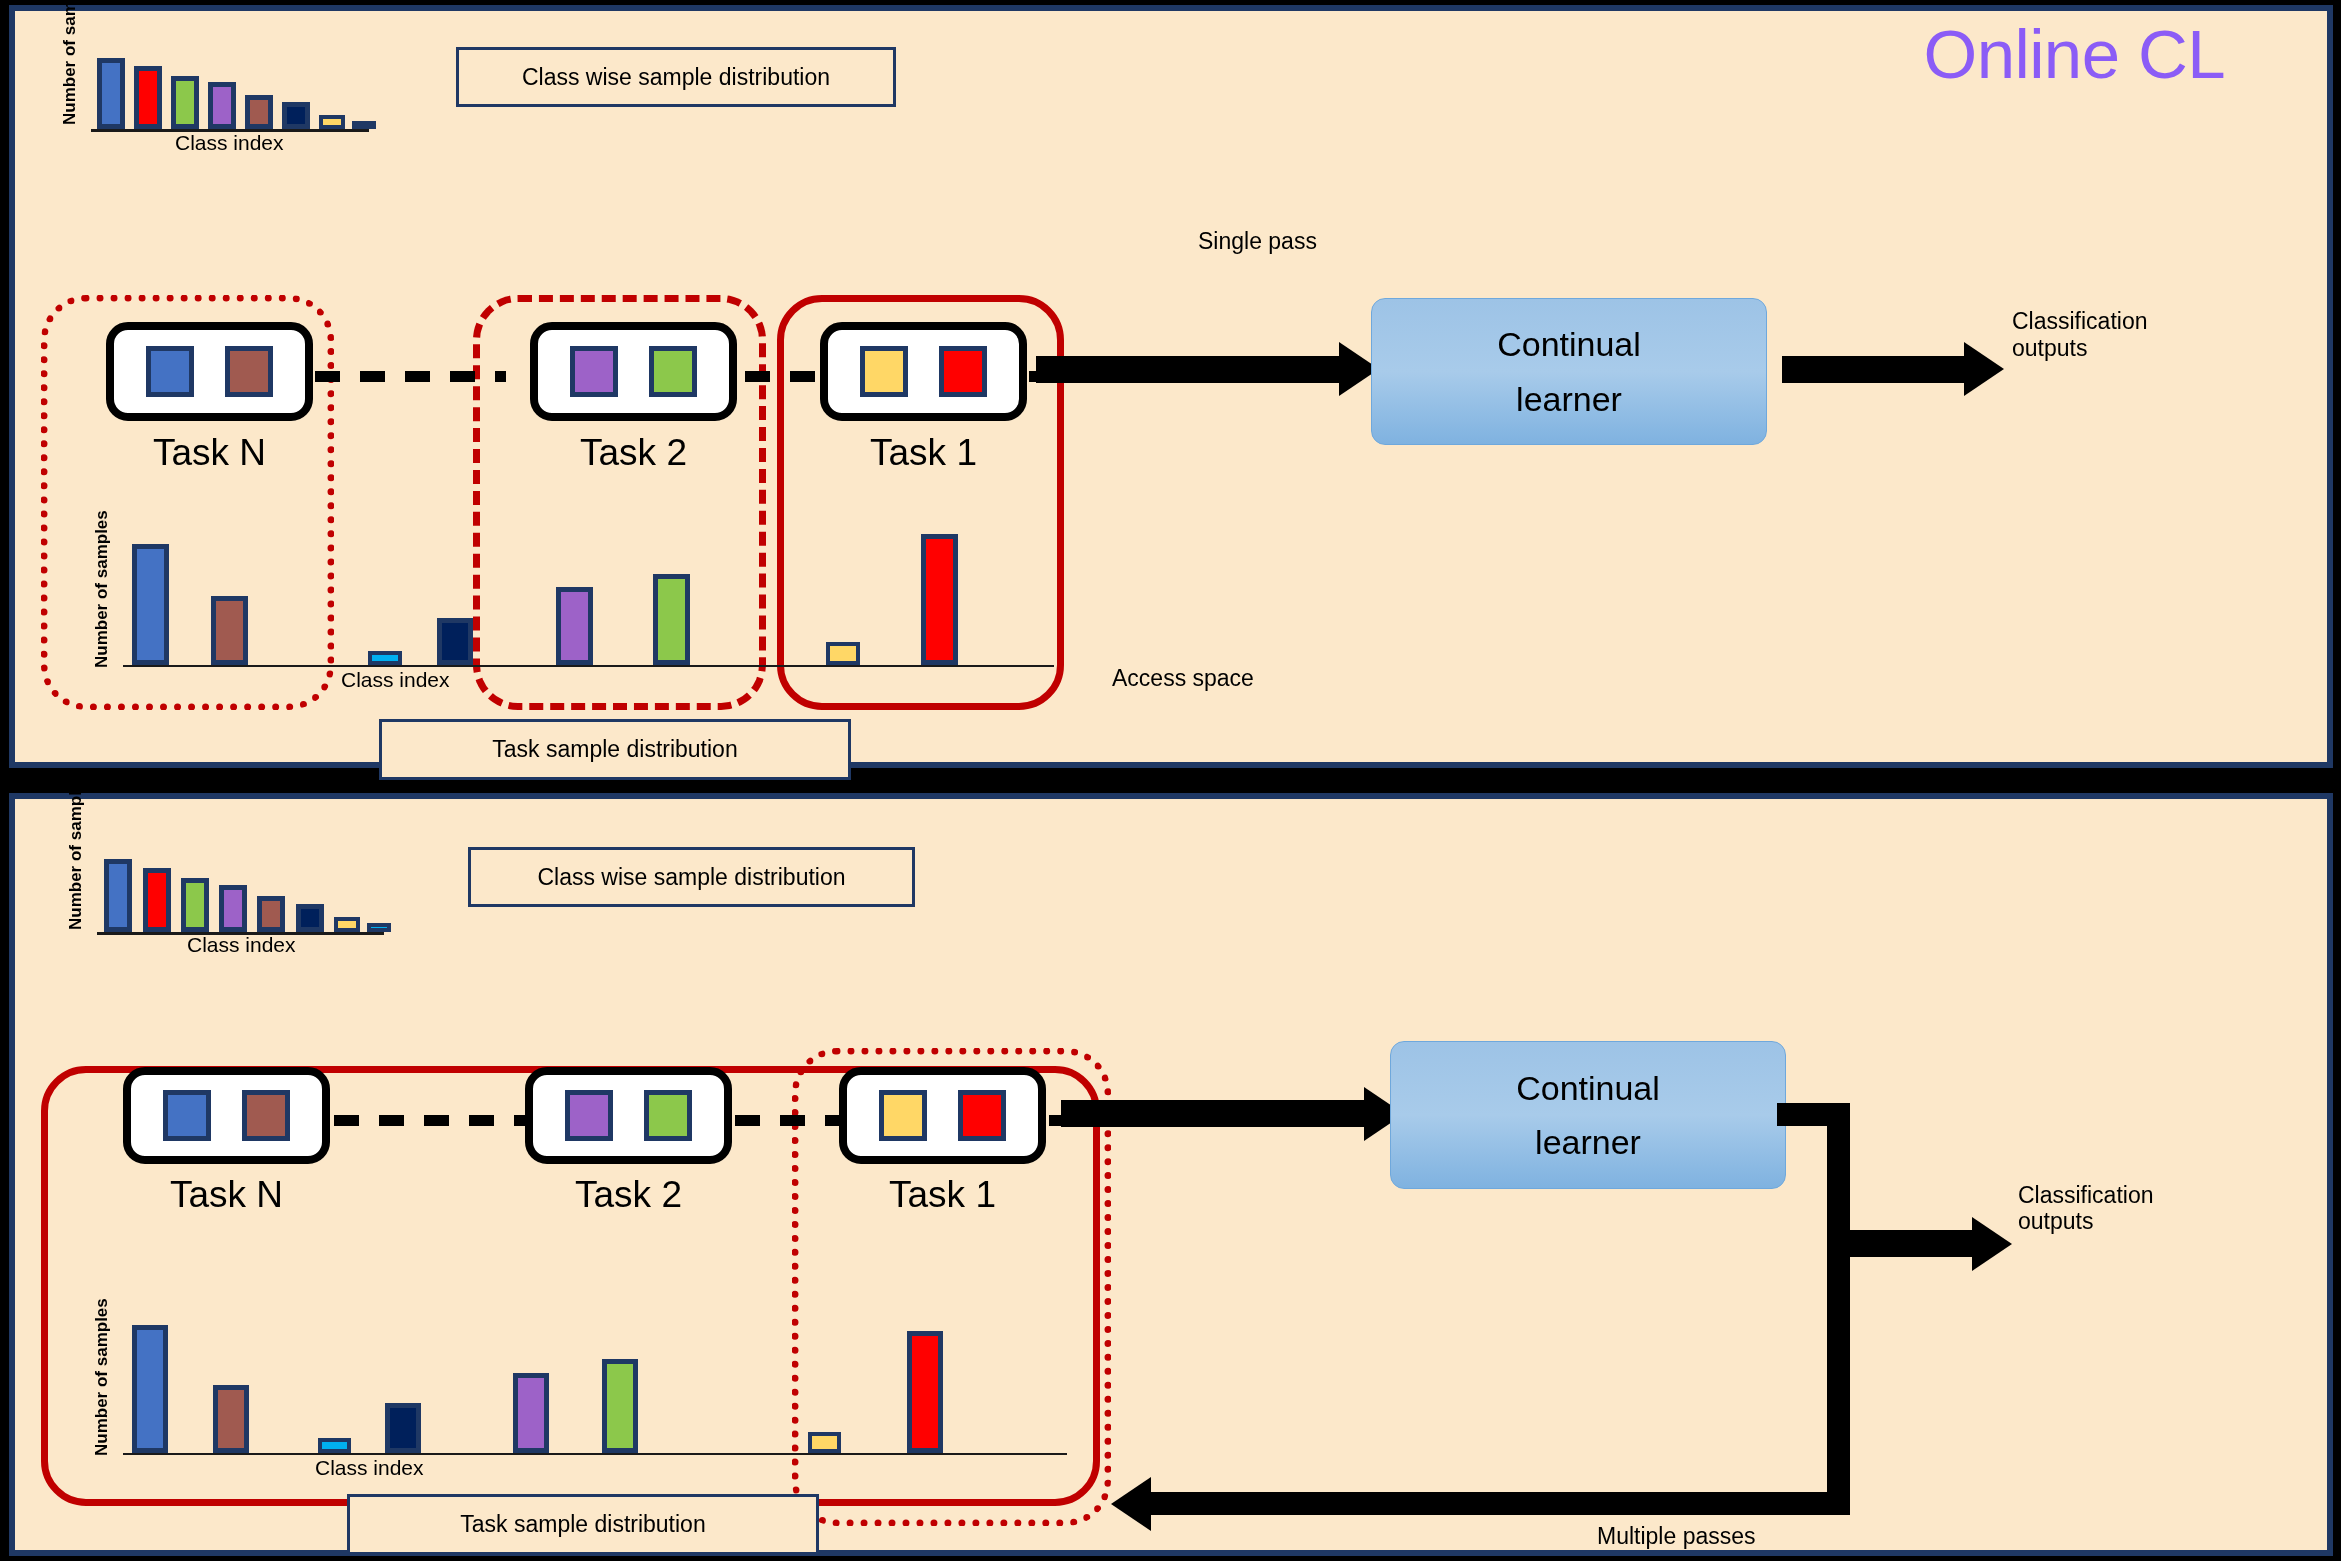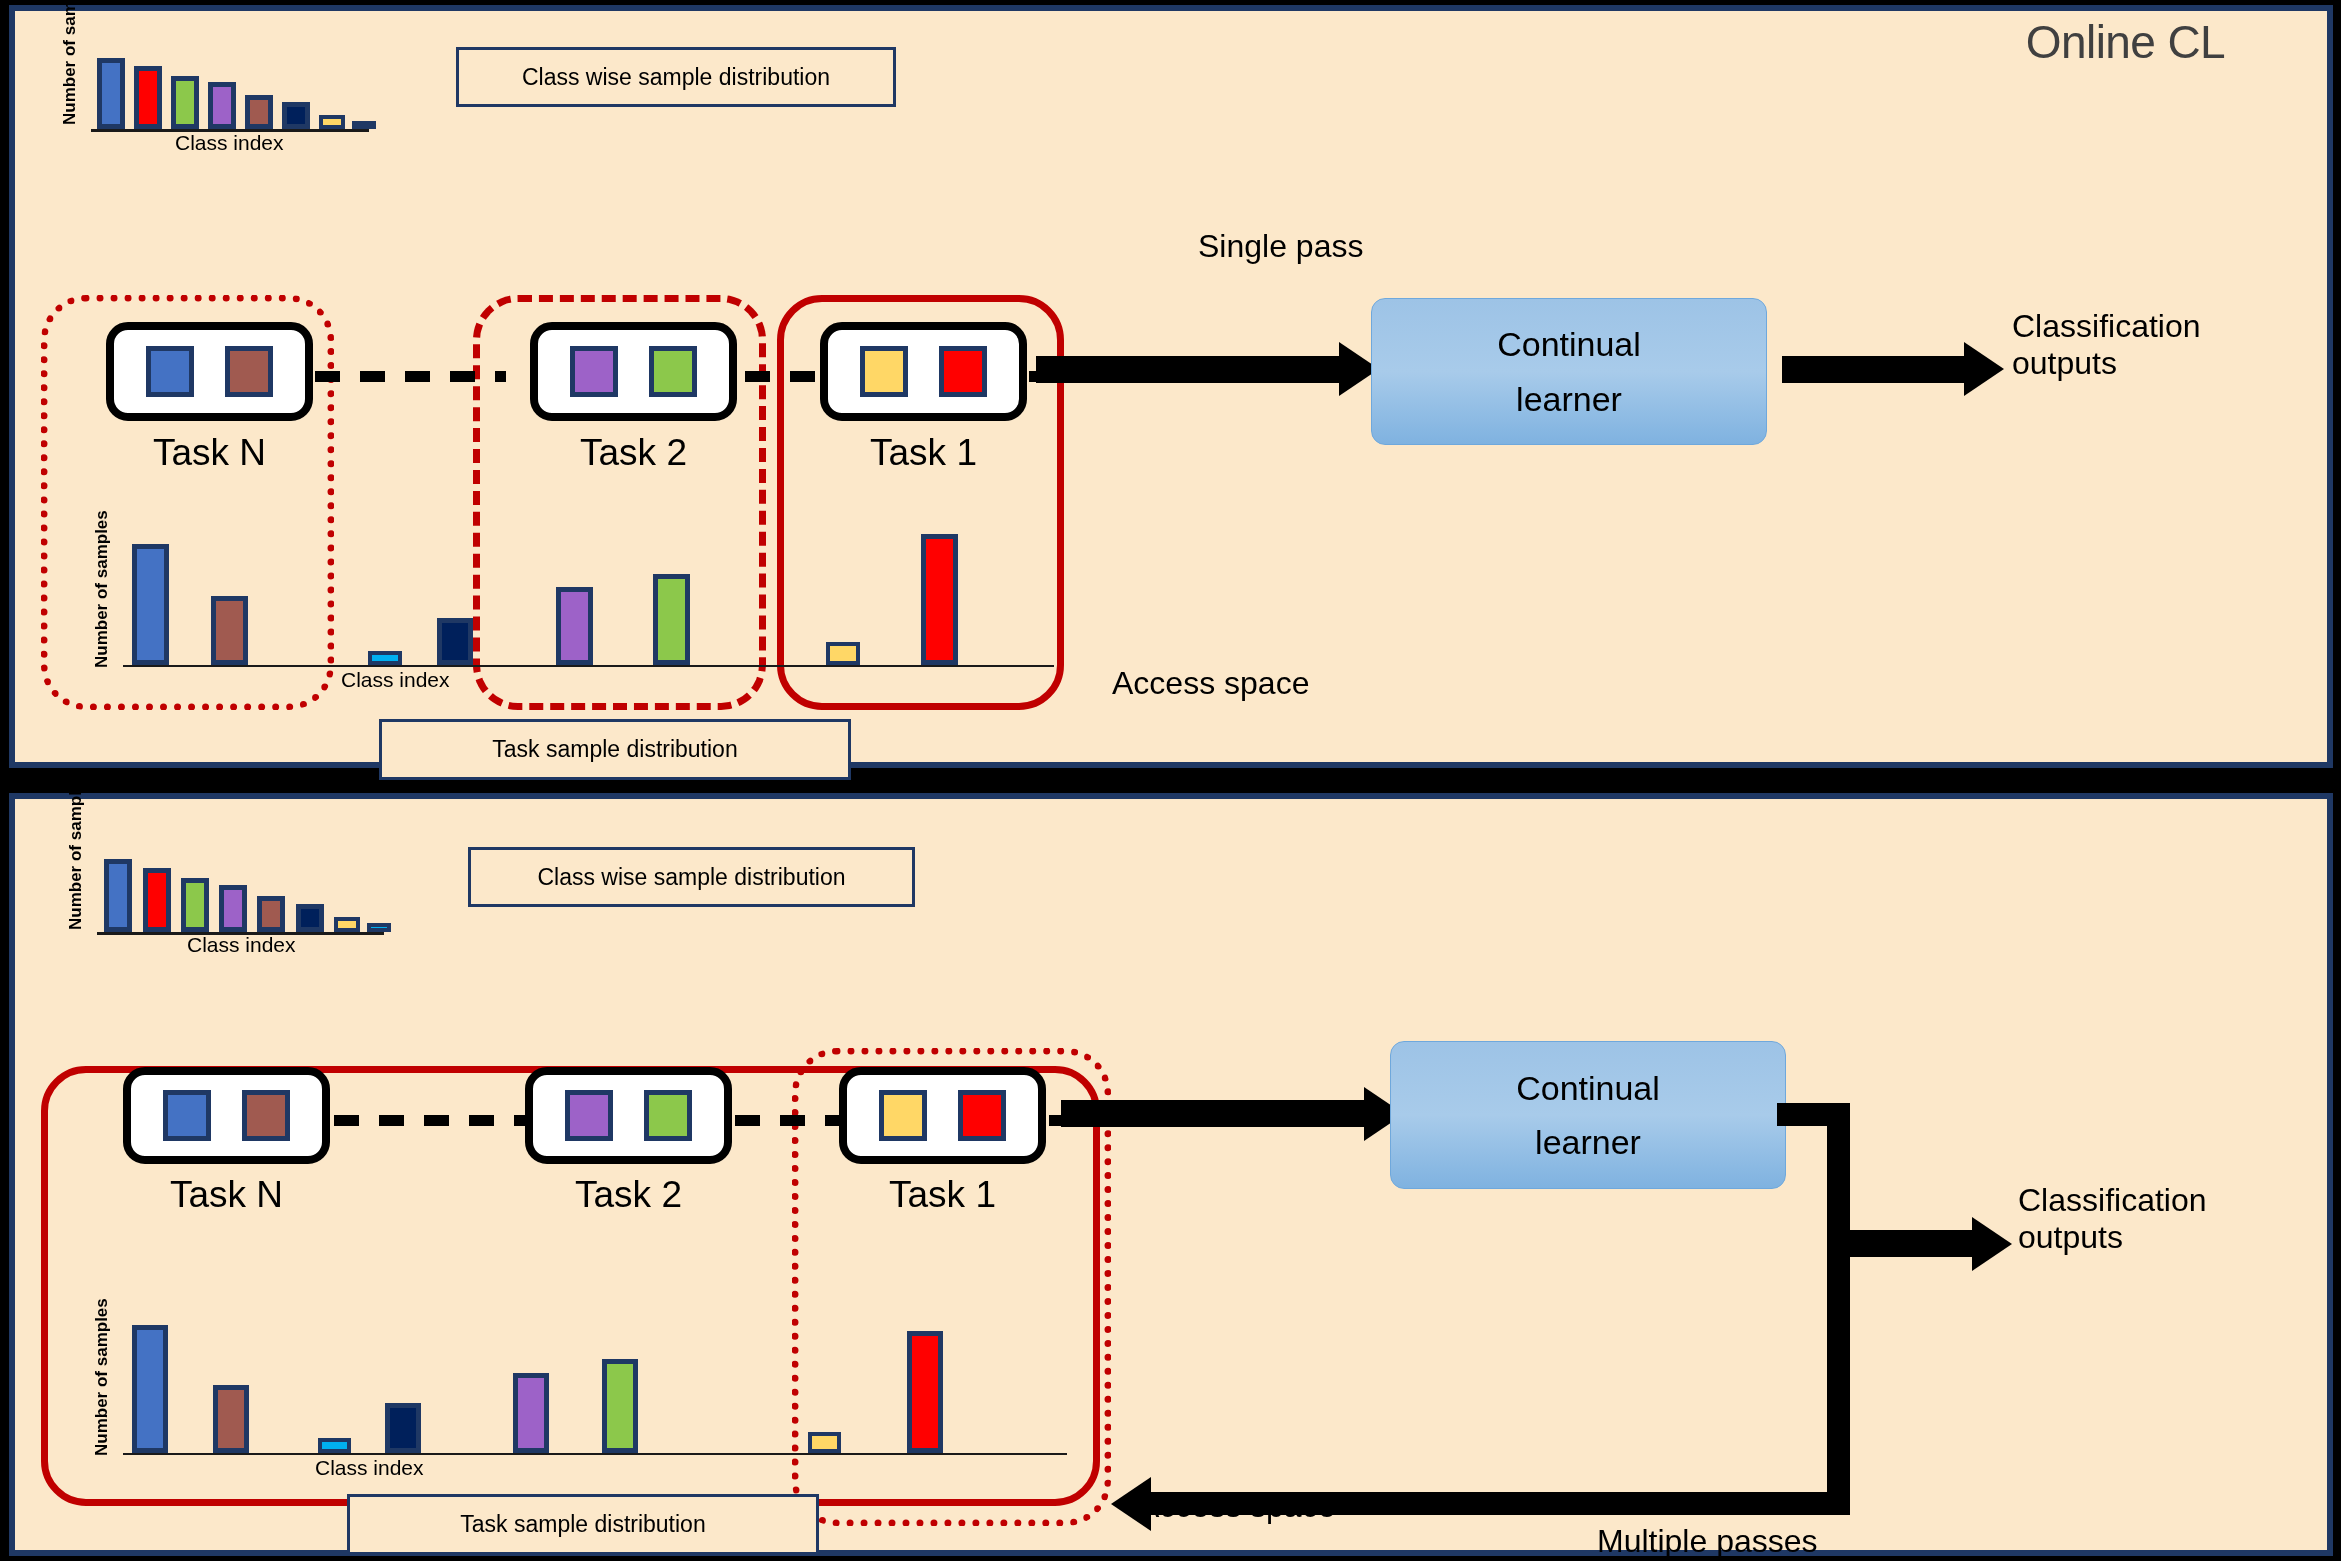--- a/index.html
+++ b/index.html
@@ -4,21 +4,21 @@
 <style>
   html,body{margin:0;padding:0;background:#000;}
   body{width:2342px;height:1561px;font-family:"Liberation Sans",sans-serif;}
   .root{position:relative;width:2342px;height:1561px;background:#000;overflow:hidden;}
 
   .panel{position:absolute;left:9px;width:2324px;background:#FCE8CA;
          border:6.4px solid #1F3864;box-sizing:border-box;}
   .panel.online{top:5.1px;height:763px;}
   .panel.offline{top:793px;height:763px;}
 
-  .panel-title{position:absolute;font-size:46px;color:#404040;white-space:nowrap;
+  .panel-title{position:absolute;font-size:69px;color:#8b5cf6;white-space:nowrap;
                font-family:"Liberation Sans",sans-serif;letter-spacing:-0.6px;}
 
   
   .chart{position:absolute;}
   .axis{position:absolute;background:#1a1a1a;height:2.6px;}
   .bar{position:absolute;bottom:0;border:5.7px solid #1F3864;box-sizing:border-box;}
   .bar.thin{border-width:4.5px;}
 
   .ylab{position:absolute;writing-mode:vertical-rl;transform:rotate(180deg);
         font-size:17px;font-weight:bold;color:#000;white-space:nowrap;letter-spacing:0px;}
@@ -50,21 +50,21 @@
            border:1.3px solid #6FA8DC;border-radius:14px;box-sizing:border-box;
            display:flex;flex-direction:column;align-items:center;justify-content:center;
            font-size:34px;color:#000;line-height:1.6;}
 
   
   .arrow-shaft{position:absolute;background:#000;}
   .arrow-head{position:absolute;width:0;height:0;}
   .arrow-head.right{border-top:27px solid transparent;border-bottom:27px solid transparent;border-left:40px solid #000;}
   .arrow-head.left{border-top:27px solid transparent;border-bottom:27px solid transparent;border-right:40px solid #000;}
 
-  .freetext{position:absolute;font-size:32px;color:#000;white-space:nowrap;}
+  .freetext{position:absolute;font-size:23px;color:#000;white-space:nowrap;}
   .freetext.two{line-height:1.15;white-space:normal;text-align:left;}
 </style>
 </head>
 <body>
 
 <div class="root">
 
 <div class="panel online">
 
   <div class="panel-title" style="right:102px;top:3.8px;">Online CL</div>

